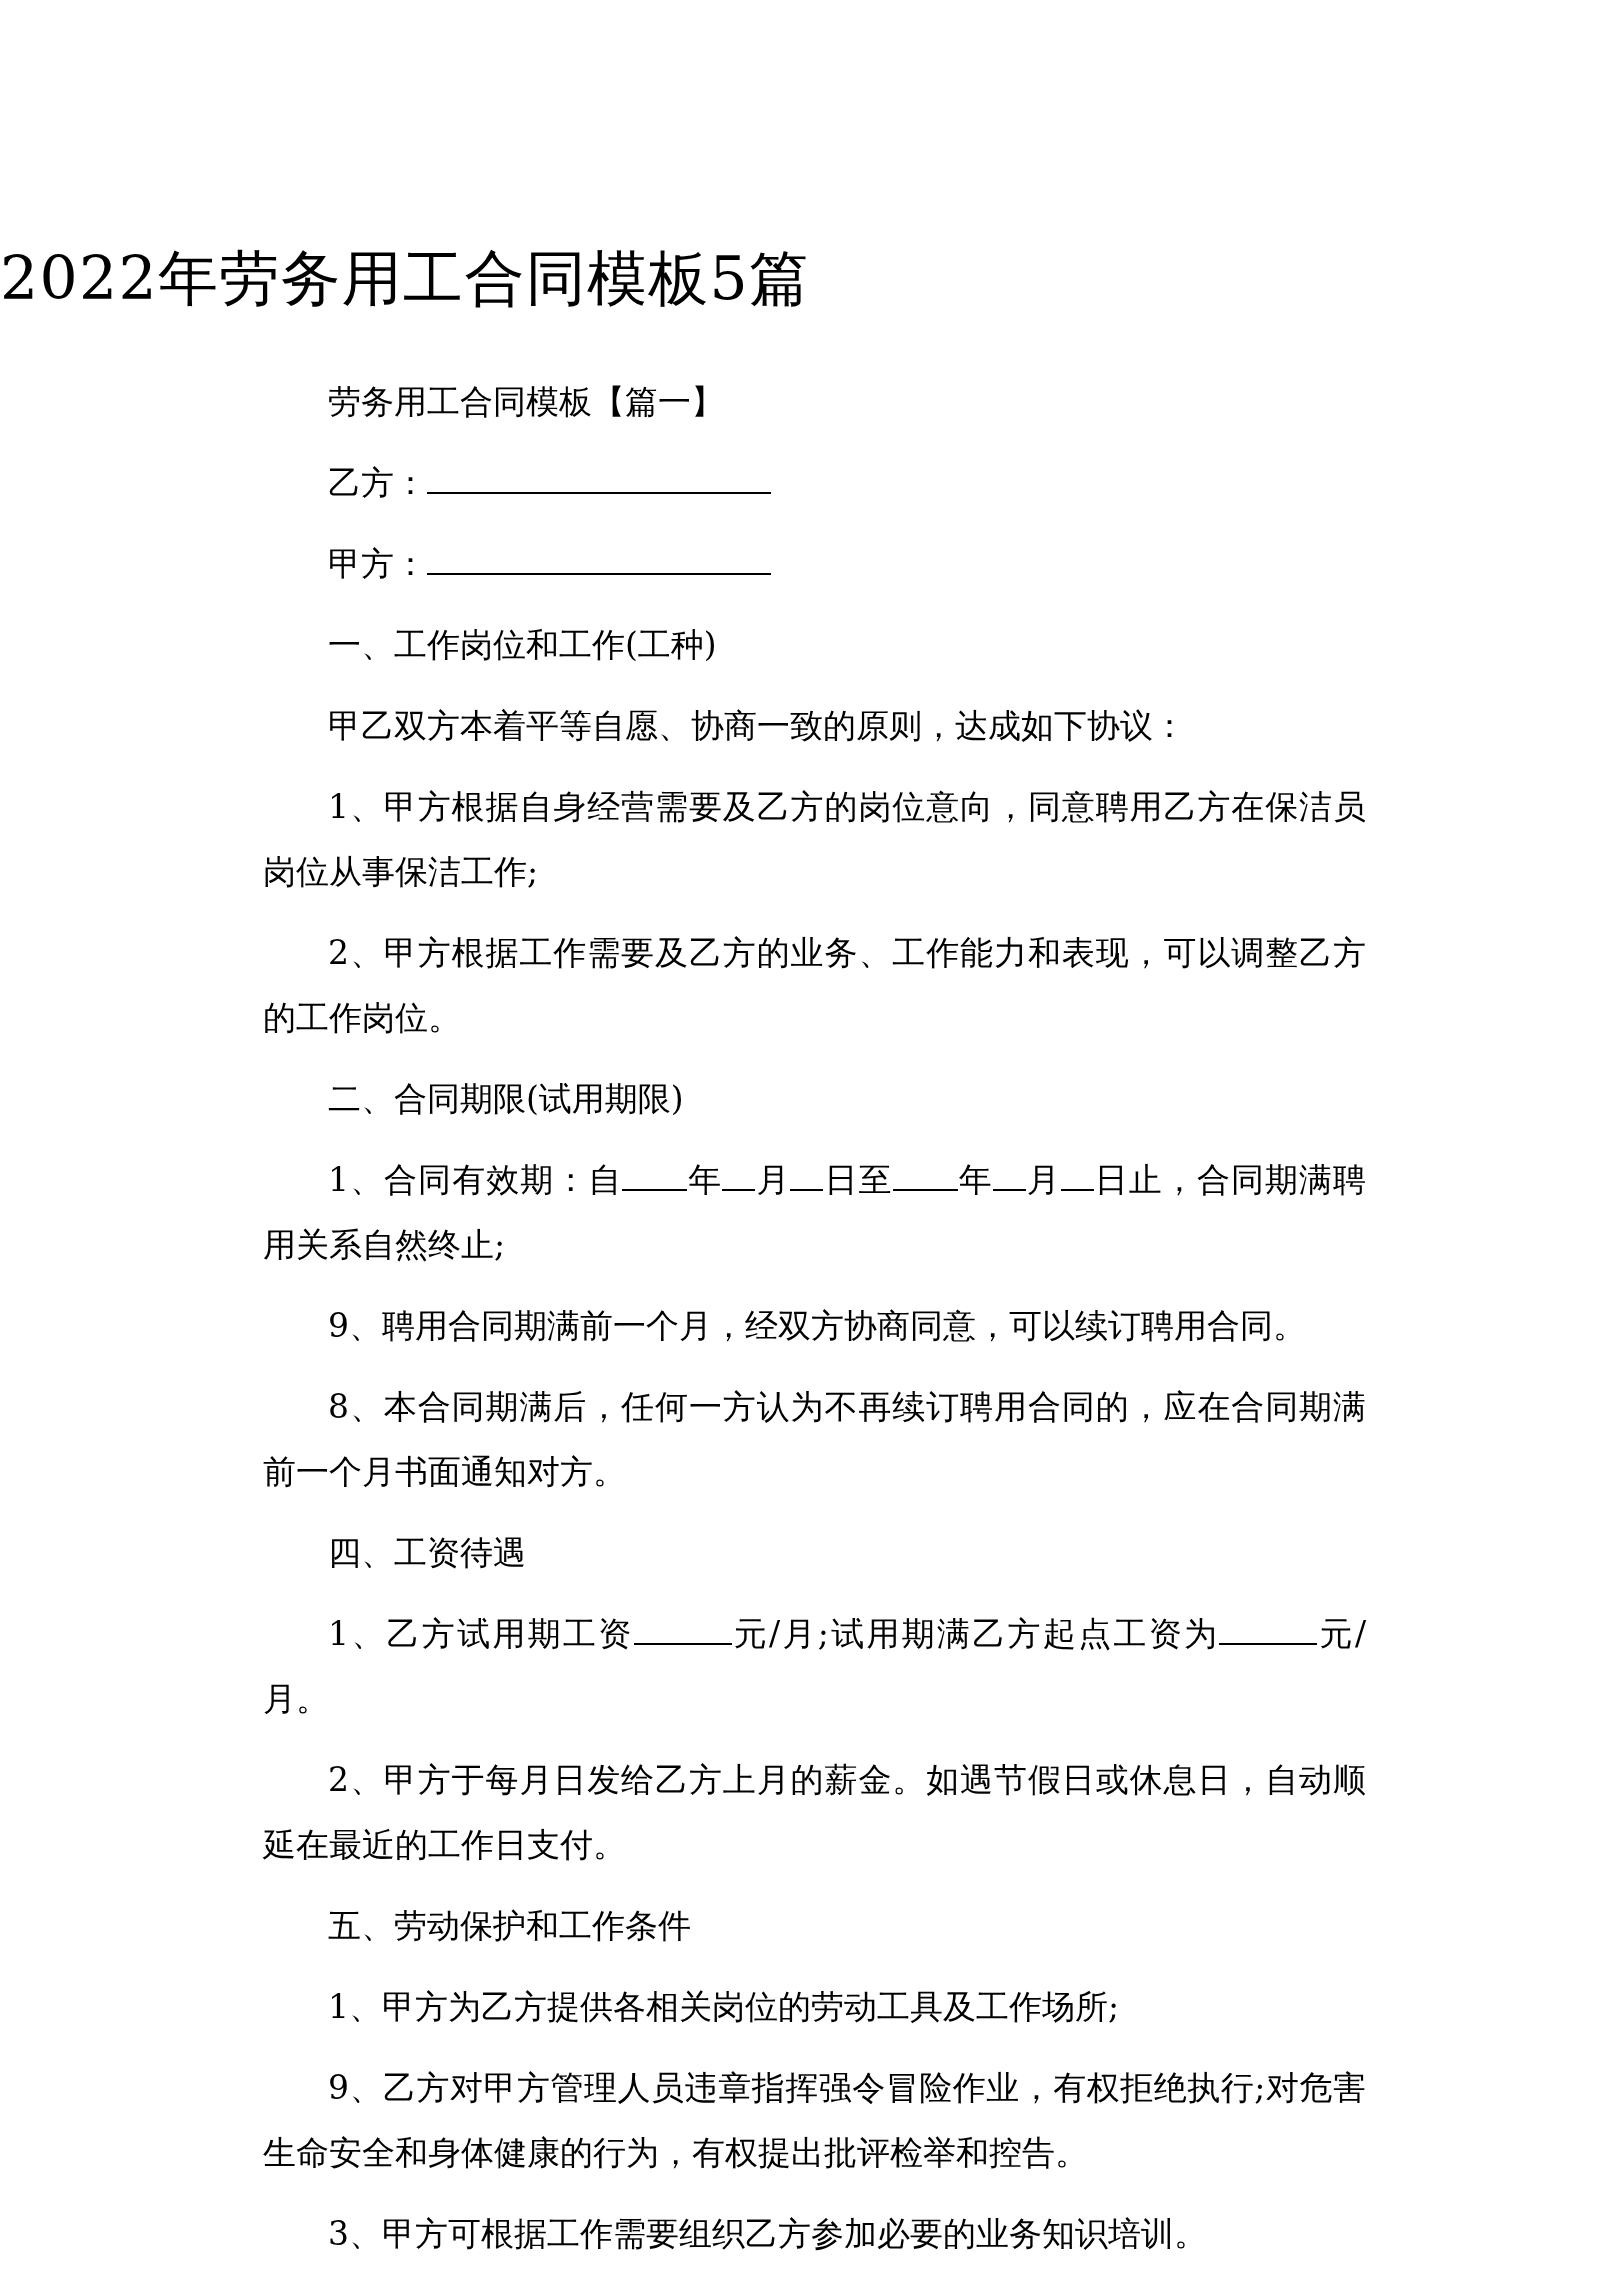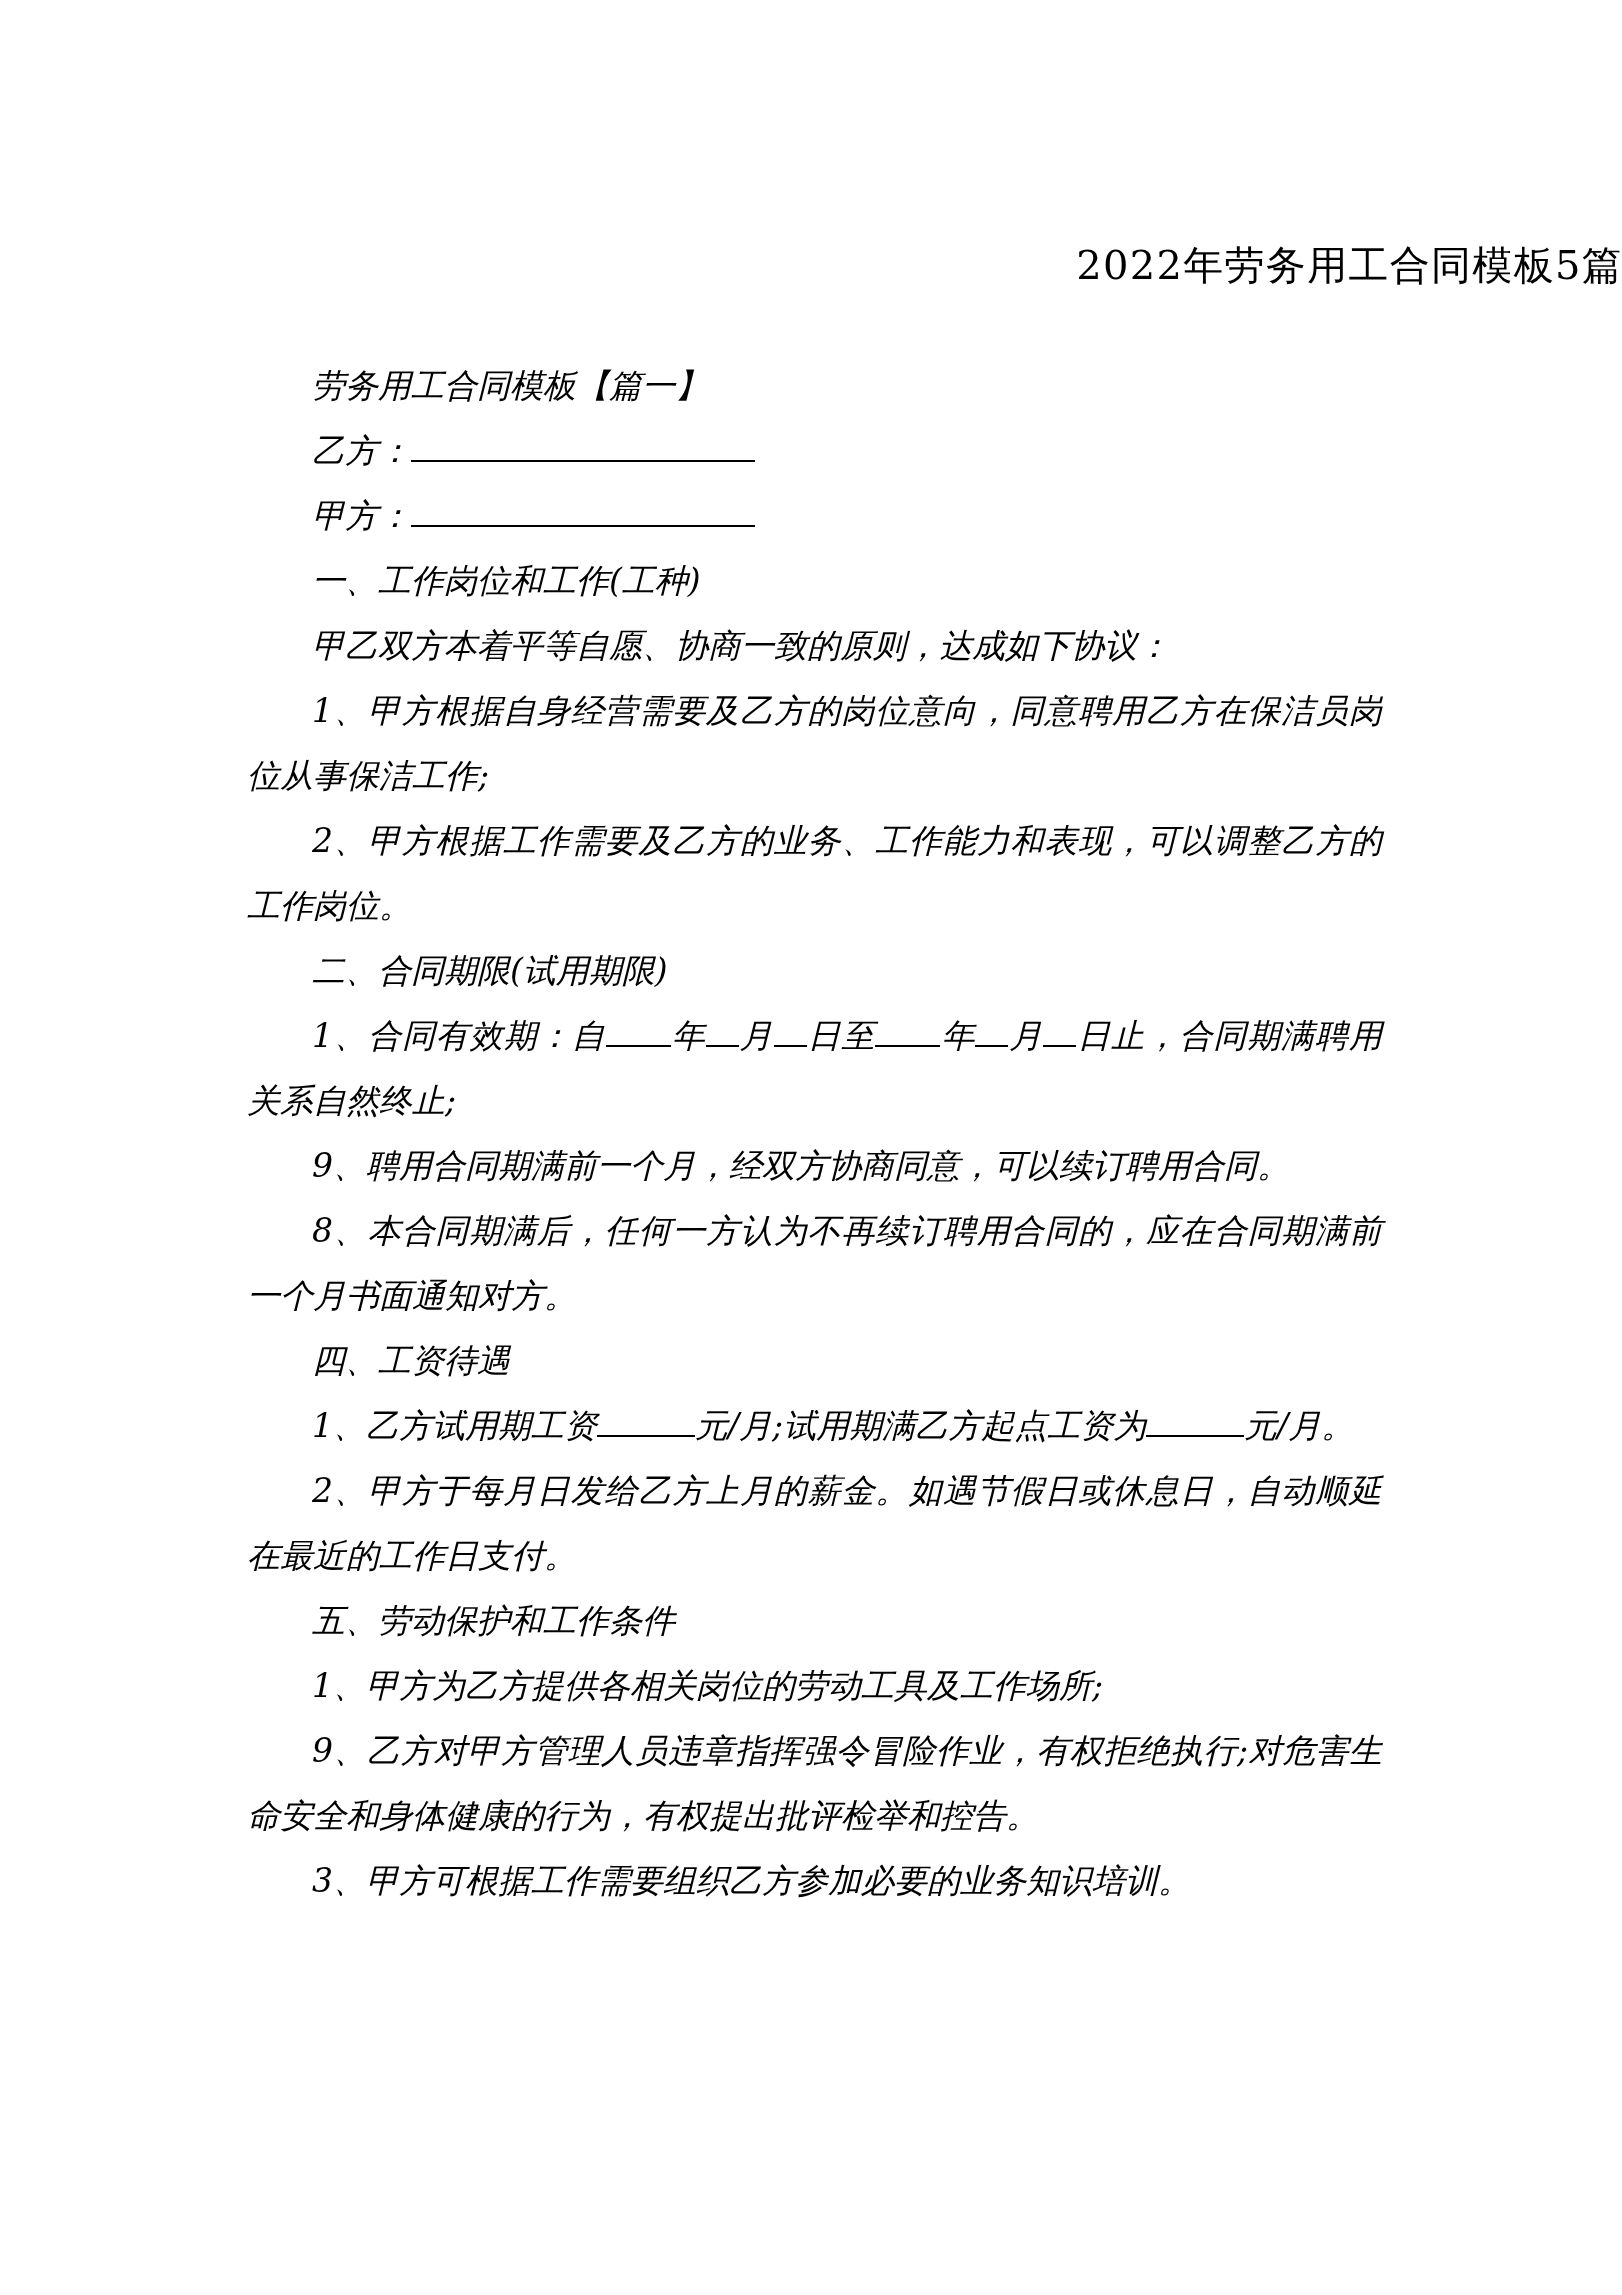--- a/index.html
+++ b/index.html
@@ -4,28 +4,28 @@
 <style>
   html, body { margin: 0; padding: 0; background: #ffffff; }
   body { width: 1623px; height: 2295px; position: relative; overflow: hidden; }
   .page {
     position: absolute; left: 0; top: 0; width: 1623px; height: 2295px;
     background: #ffffff; color: #000000;
     font-family: "DejaVu Serif", "Liberation Serif", serif;
   }
   .title {
     position: absolute; top: 196px; left: 0; width: 1623px;
-    text-align: right; font-size: 40px; line-height: 85px; letter-spacing: 1.3px;
+    text-align: left; font-size: 60px; line-height: 85px; letter-spacing: 1.3px;
     font-weight: normal;
   }
   .body {
     position: absolute; top: 353px; left: 247px; width: 1135px;
     font-size: 33px; line-height: 65px;
   }
-  .p { margin: 0; text-indent: 65px; text-align: justify; text-align-last: left; white-space: normal; font-style: italic; }
+  .p { margin: 16px; text-indent: 65px; text-align: justify; text-align-last: left; white-space: normal; }
   .field { display: inline-block; border-bottom: 2px solid #000; vertical-align: baseline; height: 26px; }
   .blank { display: inline-block; border-bottom: 2px solid #000; height: 26px; }
 </style>
 </head>
 <body>
 
 <div class="page">
   <h1 class="title">2022年劳务用工合同模板5篇</h1>
 
   <div class="body">

